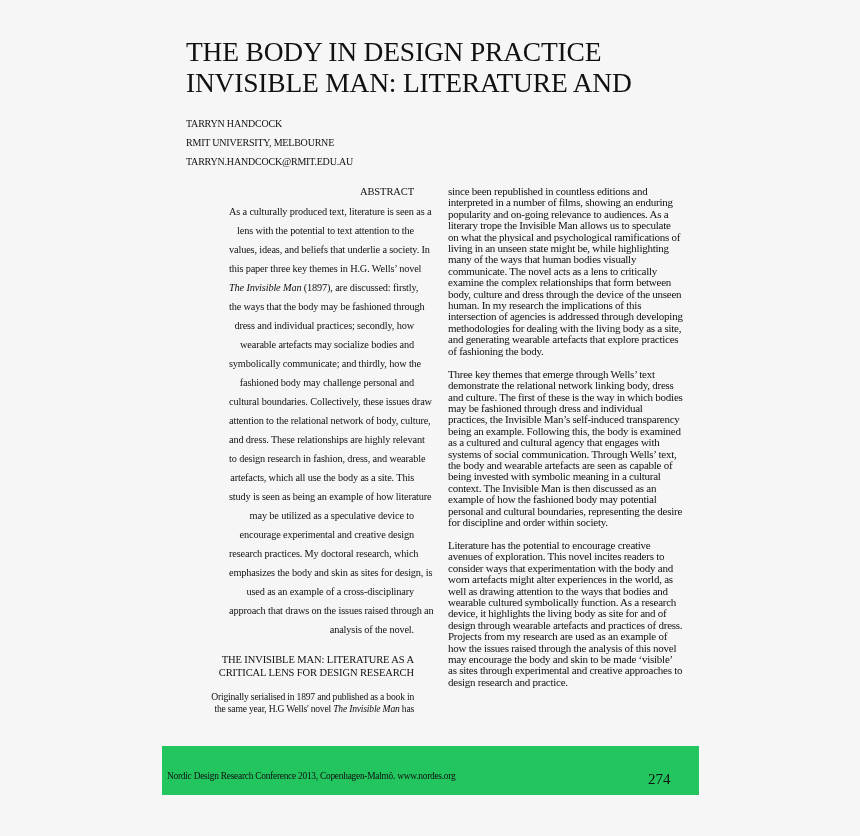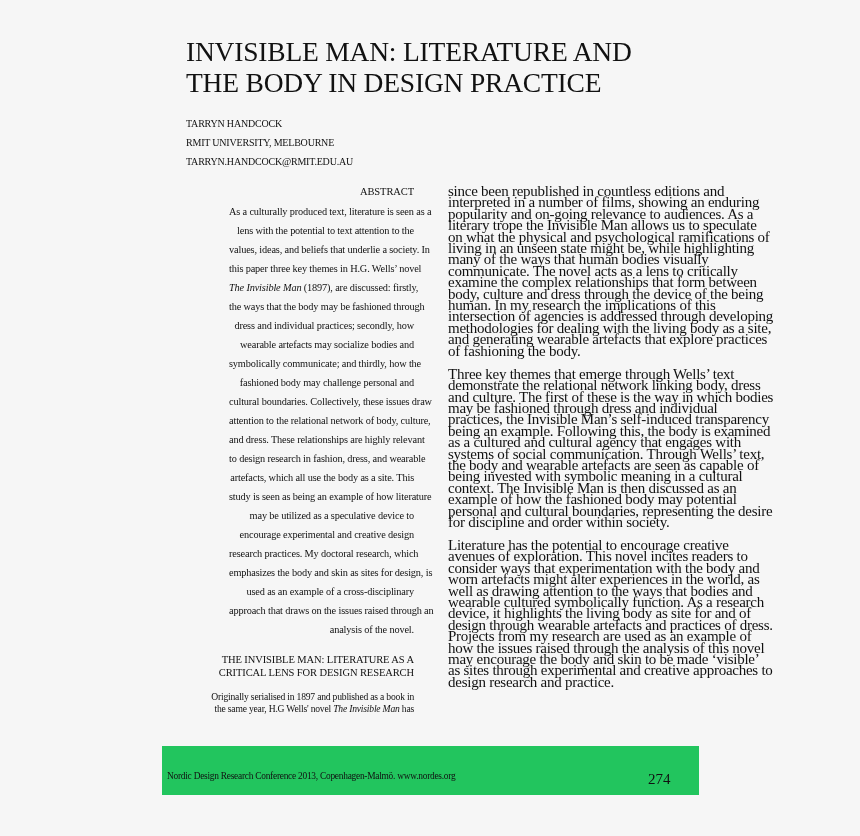--- a/index.html
+++ b/index.html
@@ -75,21 +75,21 @@
     }
     .section-body .line { display: block; white-space: nowrap; }
 
     .col-right {
       position: absolute;
       left: 448px;
       top: 186px;
       width: 232px;
     }
     .col-right p {
-      font-size: 15px;
+      font-size: 11px;
       line-height: 11.4px;
       margin: 0 0 11.6px 0;
       letter-spacing: -0.25px;
     }
     .col-right .line { display: block; white-space: nowrap; }
 
     em { }
 
     .footer {
       position: absolute;
@@ -111,22 +111,22 @@
       position: absolute;
       left: 486px;
       top: 25px;
       font-size: 15px;
     }
   </style>
 </head>
 <body>
 
 <h1 class="title">
+  <span>THE BODY IN DESIGN PRACTICE</span>
   <span>INVISIBLE MAN: LITERATURE AND</span>
-  <span>THE BODY IN DESIGN PRACTICE</span>
 </h1>
 
 <div class="author-block">
   <div>TARRYN HANDCOCK</div>
   <div>RMIT UNIVERSITY, MELBOURNE</div>
   <div>TARRYN.HANDCOCK@RMIT.EDU.AU</div>
 </div>
 
 <div class="col-left">
   <h2 class="abstract-heading">ABSTRACT</h2>
@@ -171,21 +171,21 @@
   <p>
     <span class="line">since been republished in countless editions and</span>
     <span class="line">interpreted in a number of films, showing an enduring</span>
     <span class="line">popularity and on-going relevance to audiences. As a</span>
     <span class="line">literary trope the Invisible Man allows us to speculate</span>
     <span class="line">on what the physical and psychological ramifications of</span>
     <span class="line">living in an unseen state might be, while highlighting</span>
     <span class="line">many of the ways that human bodies visually</span>
     <span class="line">communicate. The novel acts as a lens to critically</span>
     <span class="line">examine the complex relationships that form between</span>
-    <span class="line">body, culture and dress through the device of the being</span>
+    <span class="line">body, culture and dress through the device of the unseen</span>
     <span class="line">human. In my research the implications of this</span>
     <span class="line">intersection of agencies is addressed through developing</span>
     <span class="line">methodologies for dealing with the living body as a site,</span>
     <span class="line">and generating wearable artefacts that explore practices</span>
     <span class="line">of fashioning the body.</span>
   </p>
   <p>
     <span class="line">Three key themes that emerge through Wells’ text</span>
     <span class="line">demonstrate the relational network linking body, dress</span>
     <span class="line">and culture. The first of these is the way in which bodies</span>

